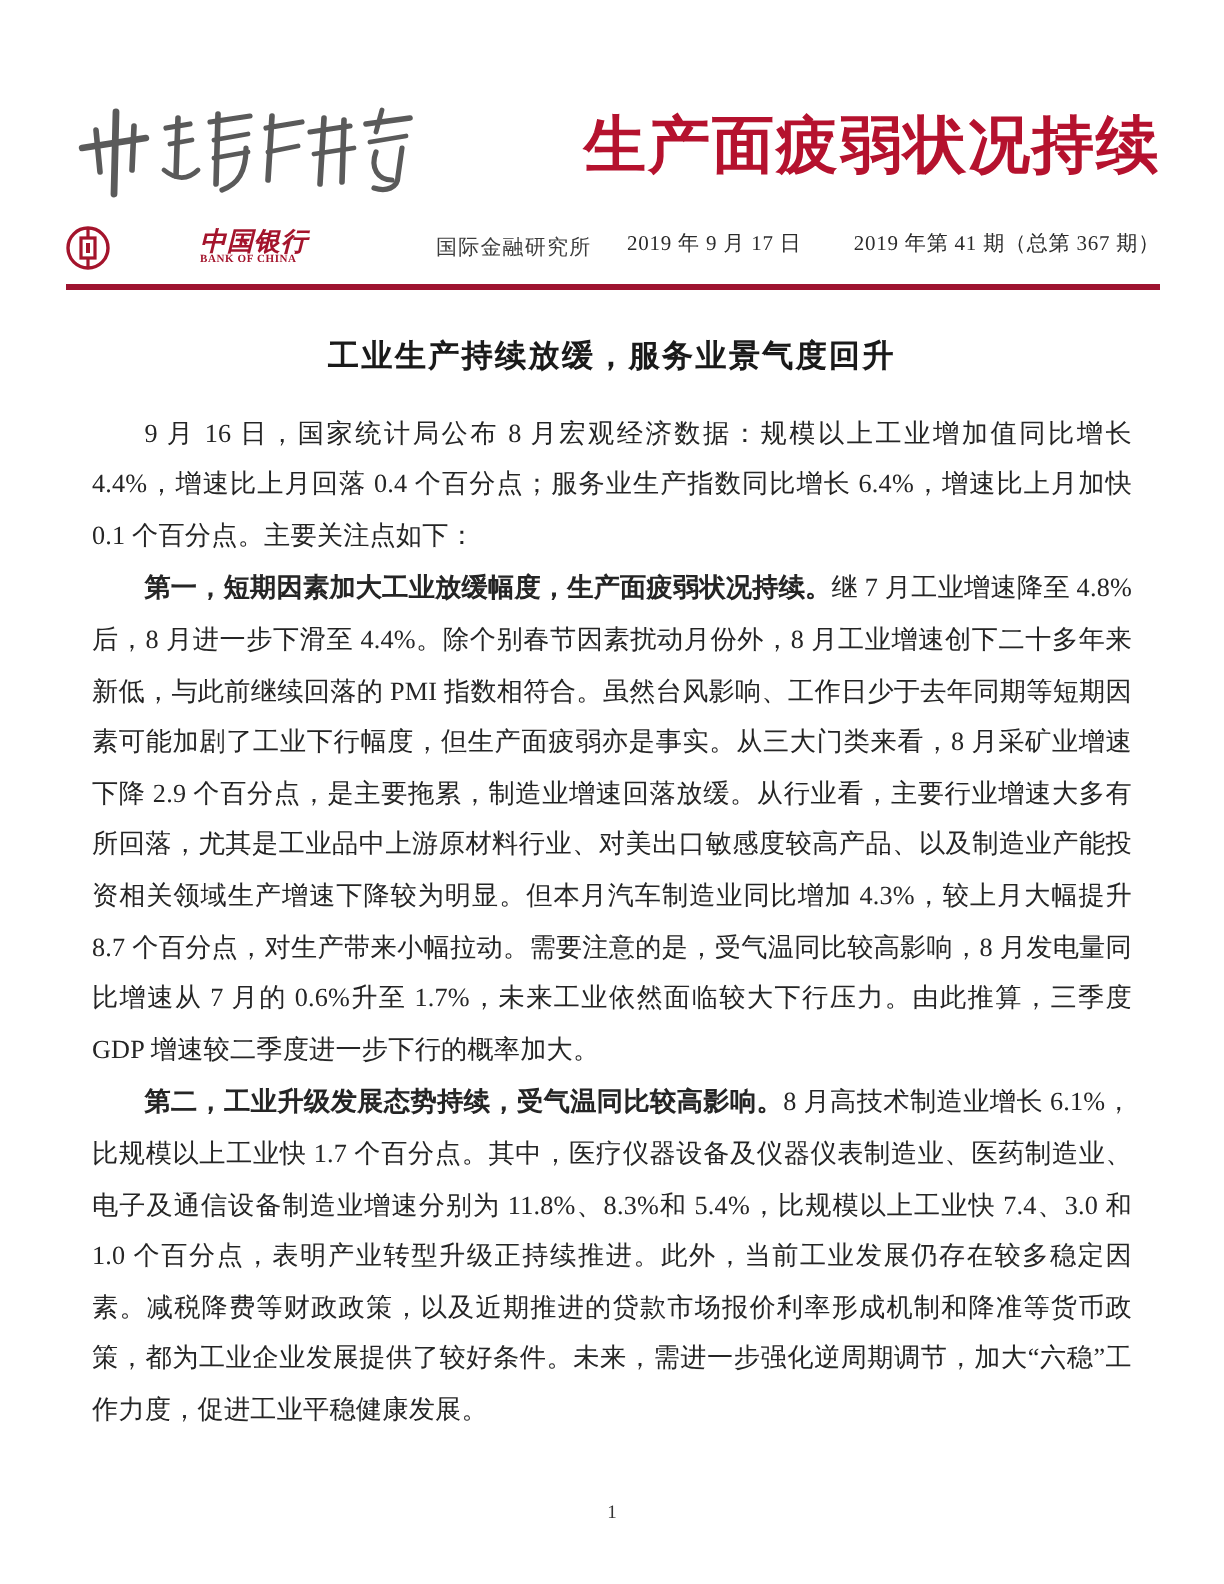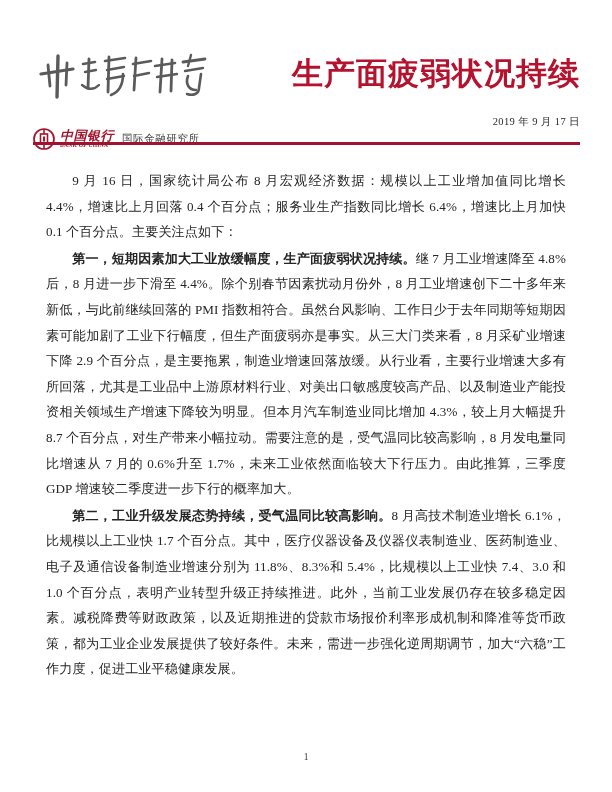--- a/index.html
+++ b/index.html
@@ -43,24 +43,25 @@
     font-weight: bold;
     letter-spacing: 1px;
     color: #b5122e;
     line-height: 1;
     white-space: nowrap;
   }
 
   .boc-row {
     position: absolute;
     left: 33px;
-    top: 127px;
+    top: 112px;
     display: flex;
     align-items: center;
     height: 24px;
+    gap: 40px;
   }
   .boc-mark {
     width: 22px;
     height: 22px;
     flex: 0 0 auto;
   }
   .boc-wordmark {
     margin-left: 5px;
     display: flex;
     flex-direction: column;
@@ -77,21 +78,21 @@
   }
   .boc-en {
     font-family: "Liberation Serif", "DejaVu Serif", serif;
     font-size: 5.5px;
     font-weight: bold;
     color: #a4142c;
     letter-spacing: 0.3px;
     margin-top: 1px;
   }
   .inst-name {
-    margin-left: 8px;
+    margin-left: 24px;
     font-family: "Liberation Serif", "DejaVu Serif", serif;
     font-size: 10.5px;
     color: #3c3c3c;
     letter-spacing: 0.6px;
     white-space: nowrap;
   }
 
   .issue-row {
     position: absolute;
     right: 32px;
@@ -209,26 +210,28 @@
     </svg>
     <div class="boc-wordmark">
       <span class="boc-cn">中国银行</span>
       <span class="boc-en">BANK OF CHINA</span>
     </div>
     <span class="inst-name">国际金融研究所</span>
   </div>
 
   <div class="issue-row">
     <span class="issue-date">2019 年 9 月 17 日</span>
+    <span class="issue-no">2019 年第 41 期（总第 367 期）</span>
   </div>
 
   <div class="header-rule"></div>
 </div>
 
 <div class="article">
+  <h1 class="doc-title">工业生产持续放缓，服务业景气度回升</h1>
 
   <p class="para">
     <b></b><span>9 月 16 日，国家统计局公布 8 月宏观经济数据：规模以上工业增加值同比增长 4.4%，增速比上月回落 0.4 个百分点；服务业生产指数同比增长 6.4%，增速比上月加快 0.1 个百分点。主要关注点如下：</span>
   </p>
 
   <p class="para">
     <b>第一，短期因素加大工业放缓幅度，生产面疲弱状况持续。</b><span>继 7 月工业增速降至 4.8%后，8 月进一步下滑至 4.4%。除个别春节因素扰动月份外，8 月工业增速创下二十多年来新低，与此前继续回落的 PMI 指数相符合。虽然台风影响、工作日少于去年同期等短期因素可能加剧了工业下行幅度，但生产面疲弱亦是事实。从三大门类来看，8 月采矿业增速下降 2.9 个百分点，是主要拖累，制造业增速回落放缓。从行业看，主要行业增速大多有所回落，尤其是工业品中上游原材料行业、对美出口敏感度较高产品、以及制造业产能投资相关领域生产增速下降较为明显。但本月汽车制造业同比增加 4.3%，较上月大幅提升 8.7 个百分点，对生产带来小幅拉动。需要注意的是，受气温同比较高影响，8 月发电量同比增速从 7 月的 0.6%升至 1.7%，未来工业依然面临较大下行压力。由此推算，三季度 GDP 增速较二季度进一步下行的概率加大。</span>
   </p>
 
   <p class="para">

